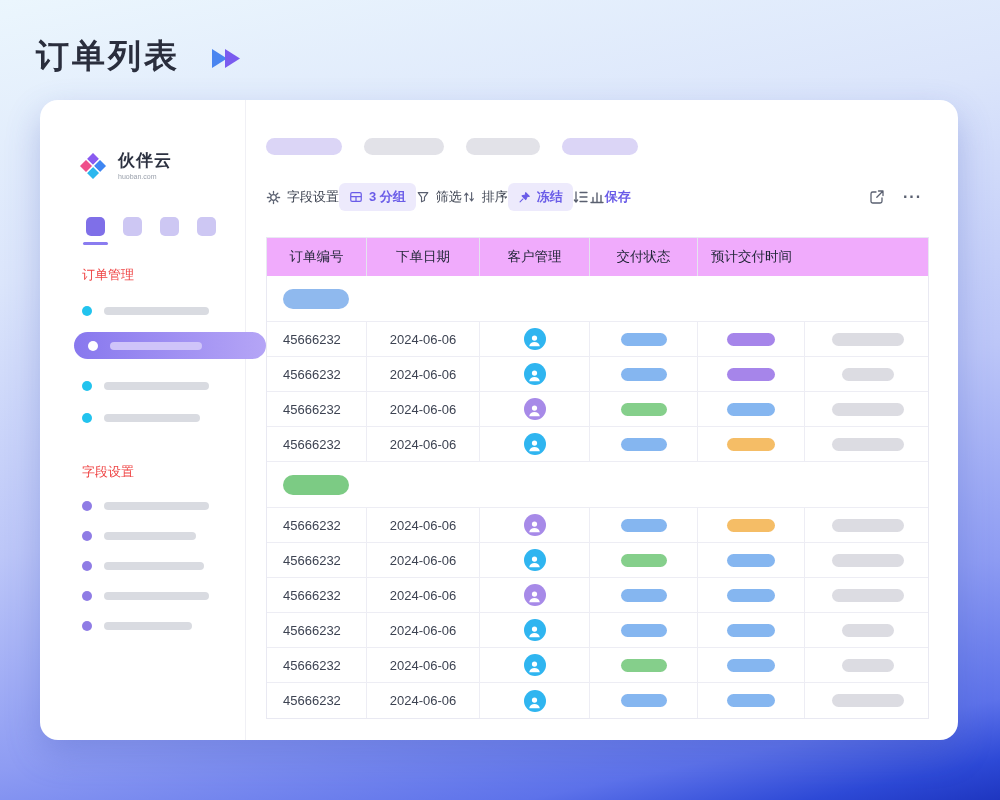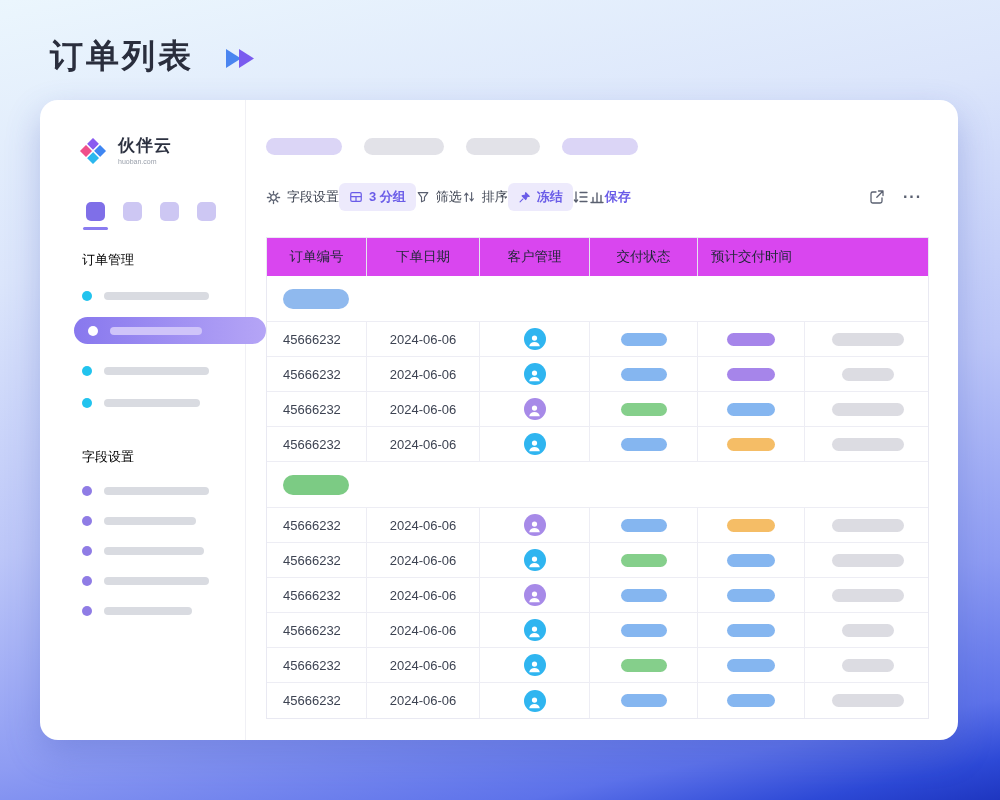--- a/index.html
+++ b/index.html
@@ -2,41 +2,41 @@
 <html style="--accent: #6a5ce8; --pill_blue: #85b6f0; --pill_green: #85cf8b; --pill_purple: #a685ea; --pill_orange: #f5bd66; --pill_gray: #dcdce2; --avatar_blue: #2fb5f0; --avatar_purple: #a78ae8; --group_blue: #8fb9ee; --group_green: #7ccb84; --dot_cyan: #22c3ee; --dot_purple: #8f7ce5;"><head>
 <meta charset="utf-8">
 <style>
   * { margin:0; padding:0; box-sizing:border-box; }
   html,body { width:1000px; height:800px; }
   body {
     font-family:"Liberation Sans", sans-serif;
     background: linear-gradient(168deg, #ebf6fd 0%, #dbe5fb 28%, #bcc6f8 55%, #8e9cf3 76%, #5d72ea 90%, #2d49d6 96%, #1e36c0 100%);
     position:relative; overflow:hidden;
   }
-  .title-row { position:absolute; left:50px; top:34px; display:flex; align-items:center; gap:32px; }
+  .title-row { position:absolute; left:36px; top:34px; display:flex; align-items:center; gap:32px; }
   .page-title { font-size:33px; font-weight:800; letter-spacing:3px; color:#2a2e3d; }
   .chevrons { display:flex; align-items:center; margin-top:4px; }
   .chev { width:15px; height:19px; clip-path: polygon(0 0, 100% 50%, 0 100%); }
   .chev1 { background:#4a85f0; }
   .chev2 { background:#7a5bef; margin-left:-2px; }
 
   .card { position:absolute; left:40px; top:100px; width:918px; height:640px; background:#fff;
           border-radius:18px; box-shadow:0 14px 34px rgba(70,90,190,.30); overflow:hidden; }
 
   
-  .sidebar { position:absolute; left:0; top:0; width:206px; height:100%; border-right:1px solid #f0f0f5; padding-top:36px; z-index:2; }
+  .sidebar { position:absolute; left:0; top:0; width:206px; height:100%; border-right:1px solid #f0f0f5; padding-top:51px; z-index:2; }
   .logo-row { display:flex; align-items:center; gap:10px; margin-left:38px; }
   .logo-text { display:flex; flex-direction:column; line-height:1.1; }
   .logo-name { font-size:17px; font-weight:700; color:#2c3140; letter-spacing:1px; }
   .logo-domain { font-size:7px; color:#9aa0ab; margin-top:2px; }
   .tabs-row { margin:36px 0 0 46px; display:flex; gap:18px; }
   .tab-sq { width:19px; height:19px; border-radius:5px; background:#cdc7f3; position:relative; cursor:pointer; }
   .tab-sq.active { background:#7f6fe8; }
   .tab-sq.active::after { content:''; position:absolute; left:-3px; right:-3px; bottom:-9px; height:3px; border-radius:2px; background:#8a7cf0; }
-  .section-label { margin:30px 0 0 42px; font-size:13px; color:#000000; }
+  .section-label { margin:30px 0 0 42px; font-size:13px; color:#ef4444; }
   .side-section.second .section-label { margin-top:40px; }
   .side-item { display:flex; align-items:center; gap:12px; margin:22px 0 0 42px; }
   .side-section.second .side-item { margin-top:20px; }
   .dot { width:10px; height:10px; border-radius:50%; flex:none; }
   .bar { height:8px; border-radius:4px; background:#d9dbe1; }
   .active-item { margin:16px 0 0 34px !important; width:192px; height:27px; border-radius:14px;
                  background:linear-gradient(90deg,#8878ee,#b5a5f6); padding-left:14px; gap:12px; position:relative; z-index:3; }
 
   
   .main { position:absolute; left:206px; top:0; right:0; bottom:0; padding:38px 36px 0 20px; }
@@ -49,21 +49,21 @@
   .tool { display:flex; align-items:center; gap:6px; font-size:13px; color:#3c4250; cursor:pointer; white-space:nowrap; }
   .tool svg { flex:none; }
   .tool-box { background:#edeafc; color:var(--accent); padding:5px 10px; border-radius:6px; font-weight:600; }
   .tool-save { color:var(--accent); font-weight:600; }
   .right-tools { margin-left:auto; display:flex; align-items:center; gap:18px; color:#5a6070; }
   .more-dots { font-size:16px; font-weight:700; color:#5a6070; letter-spacing:1px; cursor:pointer; }
 
   
   .table { margin-top:26px; width:663px; border:1px solid #e9e9f2; }
   .gridcols { display:grid; grid-template-columns:100px 113px 110px 108px 107px 125px; }
-  .thead { background:#d946ef; height:38px;text-align:center; }
+  .thead { background:#f0abfc; height:38px;text-align:center; }
   .th { display:flex; align-items:center; justify-content:center; font-size:13.5px; font-weight:500; color:#23273a;
         border-right:1px solid #e4e4ee; cursor:pointer; }
   .th:last-child { border-right:none; }
   .group-row { height:46px; display:flex; align-items:center; padding-left:16px; border-bottom:1px solid #ededf4; background:#fff; }
   .trow { height:35px; border-bottom:1px solid #ededf4; }
   .trow:last-child { border-bottom:none; }
   .td { display:flex; align-items:center; justify-content:center; border-right:1px solid #ededf4; font-size:13px; color:#3d4352; }
   .td:last-child { border-right:none; }
   .td.order { justify-content:flex-start; padding-left:16px; }
   .pill { display:inline-block; height:13px; border-radius:7px; }

